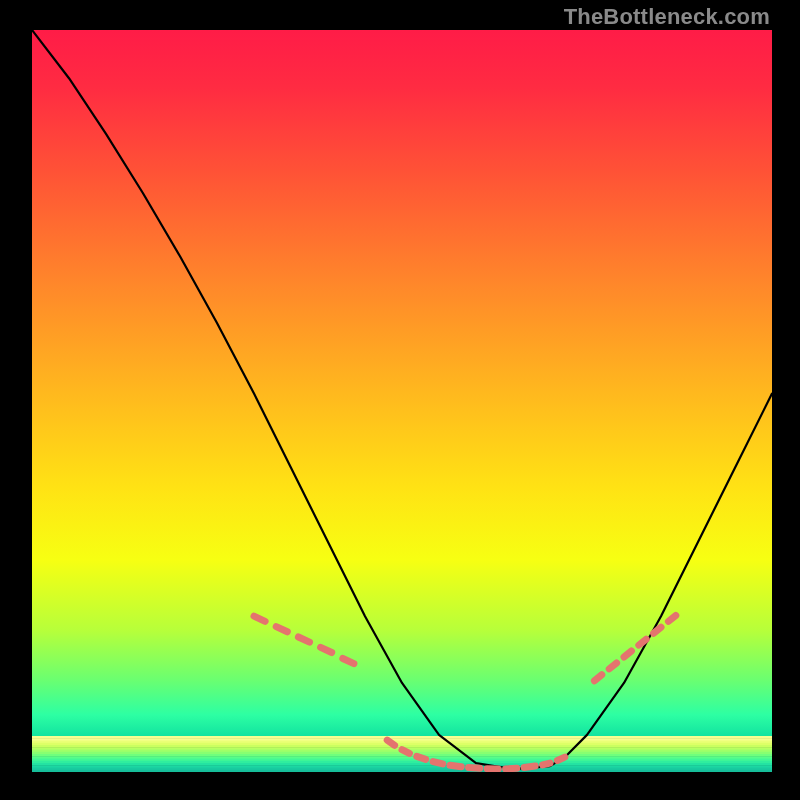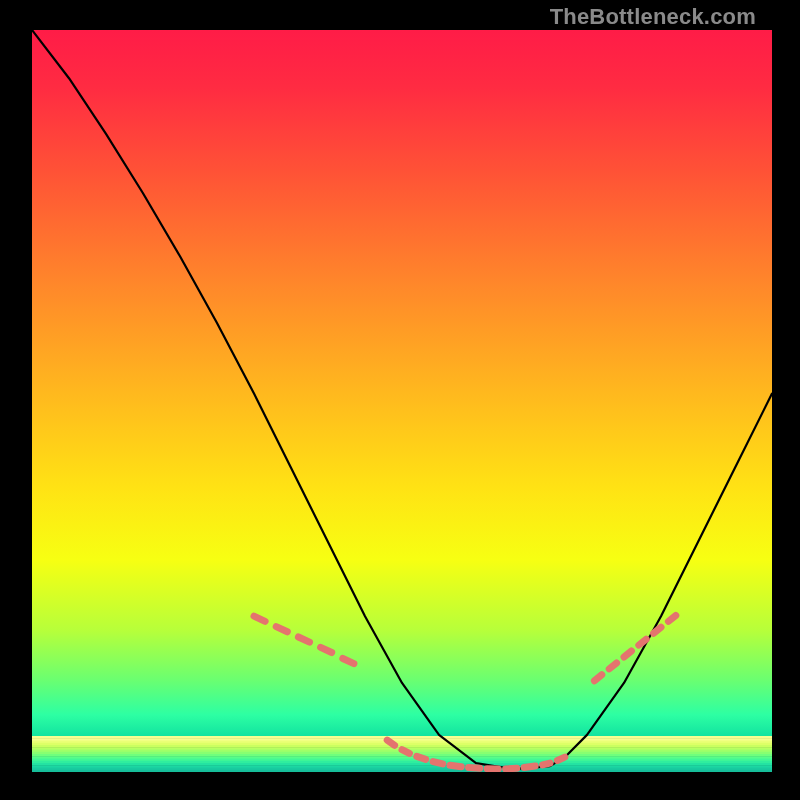--- a/index.html
+++ b/index.html
@@ -14,21 +14,21 @@
     position: absolute;
     left: 32px;
     top: 30px;
     width: 740px;
     height: 742px;
     box-sizing: border-box;
   }
   .watermark {
     position: absolute;
     top: 4px;
-    right: 44px;
+    right: 30px;
     font-family: Arial, Helvetica, sans-serif;
     font-size: 22px;
     font-weight: bold;
     color: #8a8a8a;
     letter-spacing: 0.2px;
   }
   svg { display: block; }
 </style>
 </head>
 <body>

